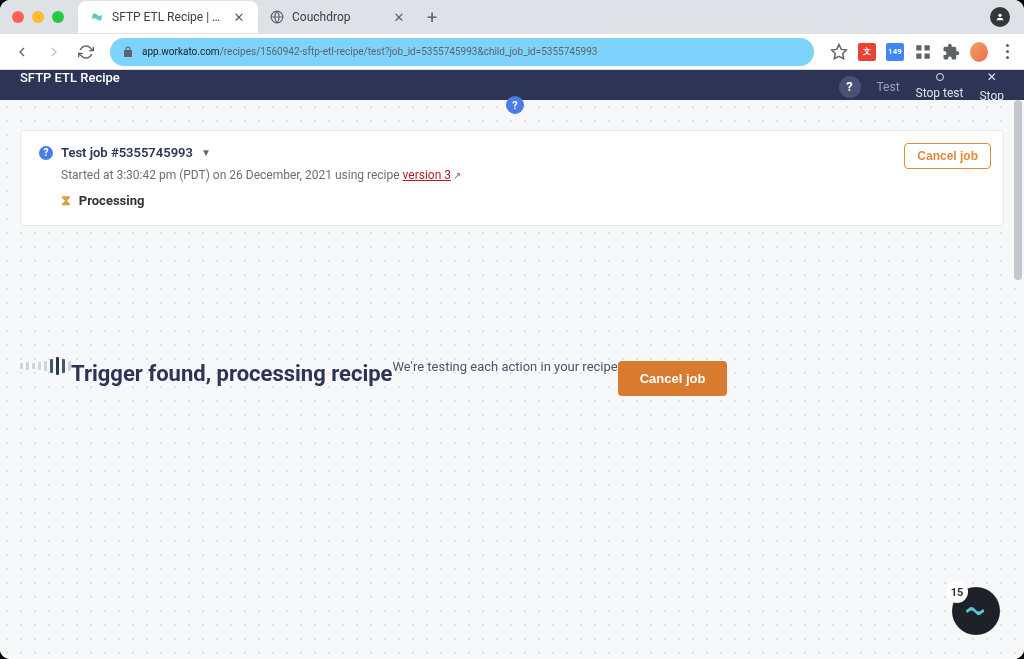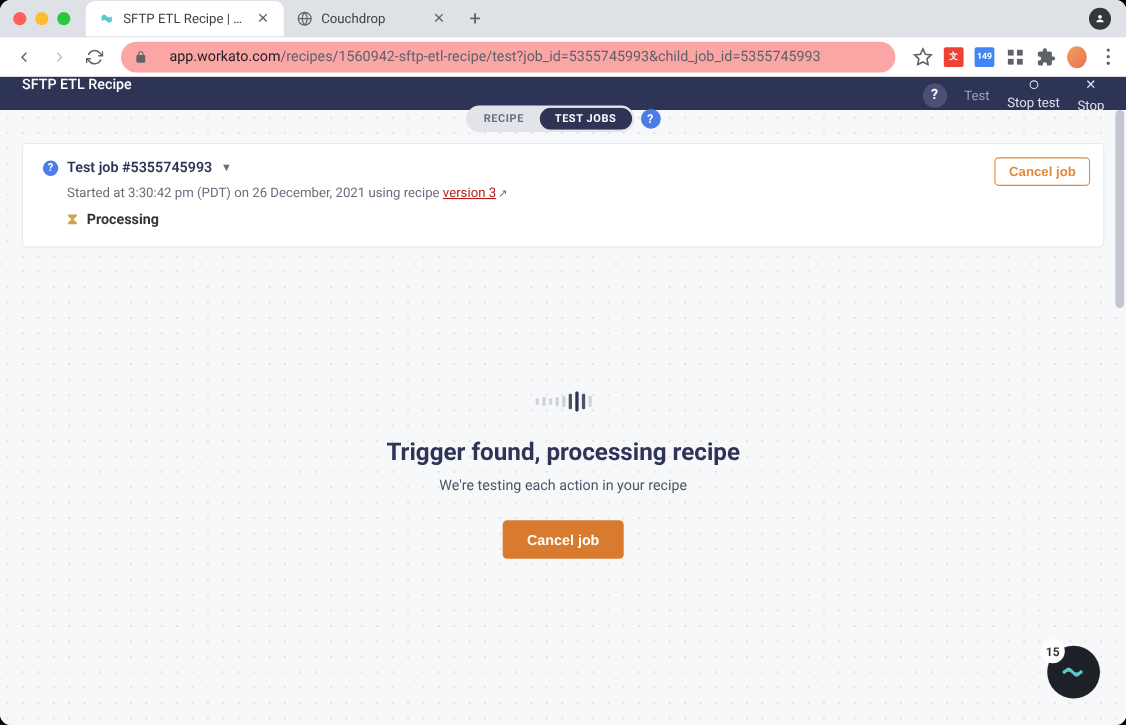--- a/index.html
+++ b/index.html
@@ -20,21 +20,21 @@
     .tab-title { flex: 1; white-space: nowrap; overflow: hidden; text-overflow: ellipsis; }
     .tab-close { width: 14px; height: 14px; display: flex; align-items: center; justify-content: center; color: #5f6368; cursor: pointer; font-size: 13px; }
     .newtab { width: 28px; height: 28px; display: flex; align-items: center; justify-content: center; color: #5f6368; cursor: pointer; font-size: 18px; }
     .avatar-btn { margin-left: auto; margin-right: 14px; width: 20px; height: 20px; border-radius: 50%; background: #34373b; display: flex; align-items: center; justify-content: center; }
     .avatar-btn svg { width: 10px; height: 10px; fill: #fff; }
     
     .toolbar { display: flex; align-items: center; height: 36px; background: #fff; padding: 0 8px; gap: 4px; border-bottom: 1px solid #dadce0; }
     .nav-btn { width: 28px; height: 28px; display: flex; align-items: center; justify-content: center; color: #5f6368; cursor: pointer; border-radius: 50%; }
     .nav-btn.disabled { color: #bdc1c6; }
     .nav-btn svg { width: 16px; height: 16px; }
-    .addressbar { flex: 1; display: flex; align-items: center; height: 28px; background: #fca5a5; border-radius: 14px; padding: 0 12px; font-size: 13px; color: #5f6368; gap: 20px; margin: 0 6px; }
+    .addressbar { flex: 1; display: flex; align-items: center; height: 28px; background: #7dd3fc; border-radius: 14px; padding: 0 12px; font-size: 10px; color: #5f6368; gap: 8px; margin: 0 6px; }
     .addressbar .lock { width: 12px; height: 12px; }
     .url-text { flex: 1; white-space: nowrap; overflow: hidden; }
     .url-text .domain { color: #202124; }
     .toolbar-icons { display: flex; align-items: center; gap: 10px; margin-left: 6px; }
     .toolbar-icon { width: 18px; height: 18px; display: flex; align-items: center; justify-content: center; color: #5f6368; cursor: pointer; }
     .ext-icon { width: 18px; height: 18px; border-radius: 2px; display: flex; align-items: center; justify-content: center; font-size: 8px; font-weight: bold; color: #fff; }
     .menu-dots { display: flex; flex-direction: column; gap: 3px; }
     .menu-dots span { width: 3px; height: 3px; background: #5f6368; border-radius: 50%; }
     
     
@@ -63,21 +63,21 @@
     .job-header { display: flex; align-items: center; gap: 8px; font-size: 13px; font-weight: 600; color: #2d3455; }
     .info-icon { width: 14px; height: 14px; border-radius: 50%; background: #4a7de8; color: #fff; display: inline-flex; align-items: center; justify-content: center; font-size: 10px; font-weight: bold; }
     .chevron-down { font-size: 10px; color: #6a6e7c; }
     .job-sub { font-size: 12px; color: #6a6e7c; margin-top: 8px; margin-left: 22px; }
     .job-sub a { color: #b91c1c; text-decoration: underline; }
     .ext-link { font-size: 10px; margin-left: 2px; }
     .job-status { display: flex; align-items: center; gap: 8px; margin-top: 10px; margin-left: 22px; font-size: 13px; font-weight: 700; color: #333; }
     .hourglass-icon { color: #d4a34b; font-size: 14px; }
     .cancel-outline { position: absolute; right: 12px; top: 12px; border: 1px solid #e28a3d; color: #e28a3d; background: #fff; padding: 5px 12px; border-radius: 4px; font-size: 12px; font-weight: 600; cursor: pointer; }
     
-    .center-stage { display: flex; flex-direction: column; align-items: center; margin-top: 130px; }
+    .center-stage { display: flex; flex-direction: row; align-items: center; margin-top: 130px; }
     .loader-bars { display: flex; align-items: center; gap: 3px; height: 20px; margin-bottom: 24px; }
     .loader-bars span { width: 3px; background: #d0d3db; border-radius: 1px; }
     .loader-bars span:nth-child(1) { height: 6px; }
     .loader-bars span:nth-child(2) { height: 8px; }
     .loader-bars span:nth-child(3) { height: 6px; }
     .loader-bars span:nth-child(4) { height: 8px; }
     .loader-bars span:nth-child(5) { height: 10px; }
     .loader-bars span:nth-child(6) { height: 14px; background: #4a5568; }
     .loader-bars span:nth-child(7) { height: 18px; background: #2d3455; }
     .loader-bars span:nth-child(8) { height: 14px; background: #4a5568; }
@@ -198,24 +198,20 @@
       <span class="stop-test">
         <span class="dot-icon"></span>
         <span>Stop test</span>
       </span>
       <span class="exit-link">
         <span>✕</span>
         <span>Stop</span>
       </span>
     </div>
     <div class="pill-container">
-      <div class="pill">
-        <div class="pill-tab inactive">RECIPE</div>
-        <div class="pill-tab active">TEST JOBS</div>
-      </div>
       <span class="pill-help">?</span>
     </div>
   </div>
 
   <div class="content">
     <div class="job-card">
       <div class="job-header">
         <span class="info-icon">?</span>
         <span>Test job #5355745993</span>
         <span class="chevron-down">▼</span>

